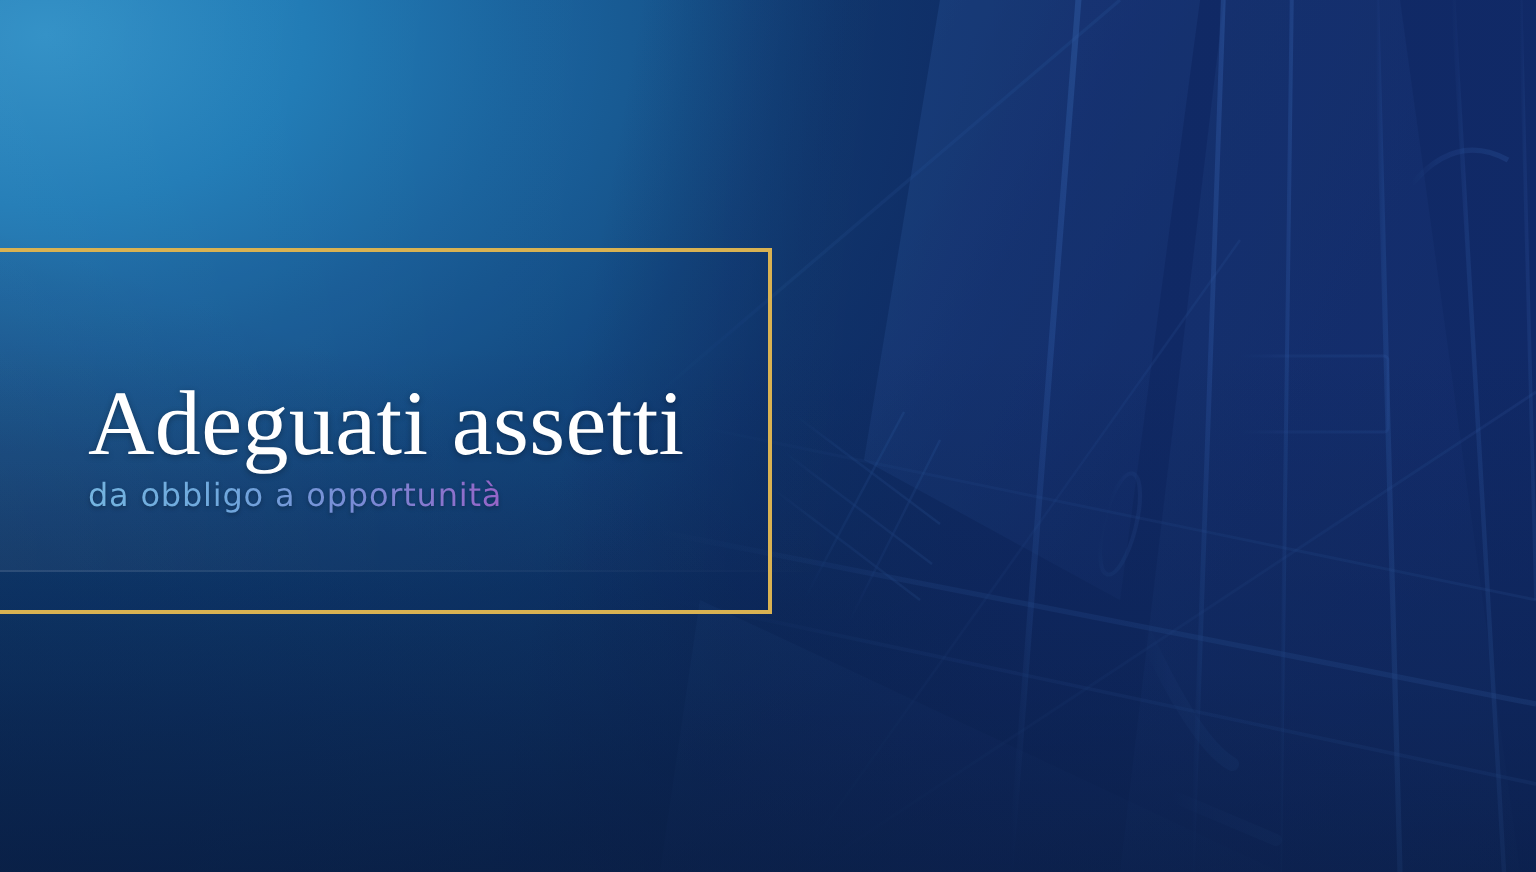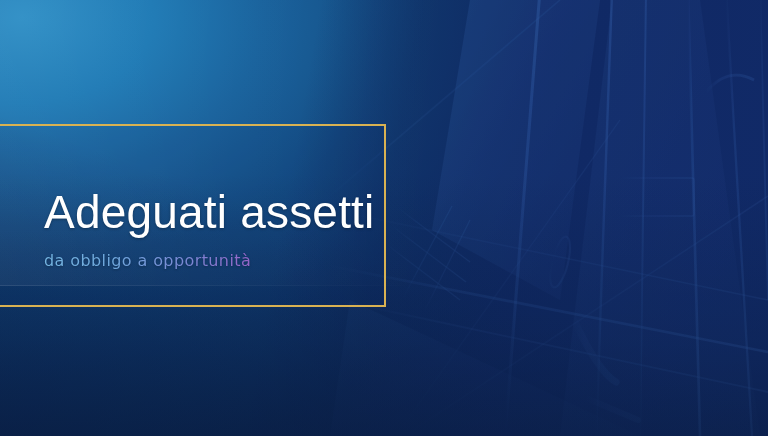--- a/index.html
+++ b/index.html
@@ -86,31 +86,30 @@
   }
 
   
   .title-block {
     position:absolute;
     left:44px;
     top:186px;
     width:480px;
   }
   .title {
-    font-family:Liberation Sans, sans-serif;
+    font-family:Liberation Serif, serif;
     font-weight:400;
     font-size:46px;
     line-height:52px;
     color:#ffffff;
     letter-spacing:.2px;
     text-shadow:0 1px 3px rgba(0,0,0,.30);
     white-space:nowrap;
   }
   .subtitle {
-    margin-top:13px;
     margin-left:0px;
     font-family:"DejaVu Sans", sans-serif;
     font-size:16px;
     font-weight:400;
     letter-spacing:.4px;
     white-space:nowrap;
     background:linear-gradient(90deg,
         #74b4e0 0%,
         #6fa8dd 14%,
         #7b87d4 30%,

